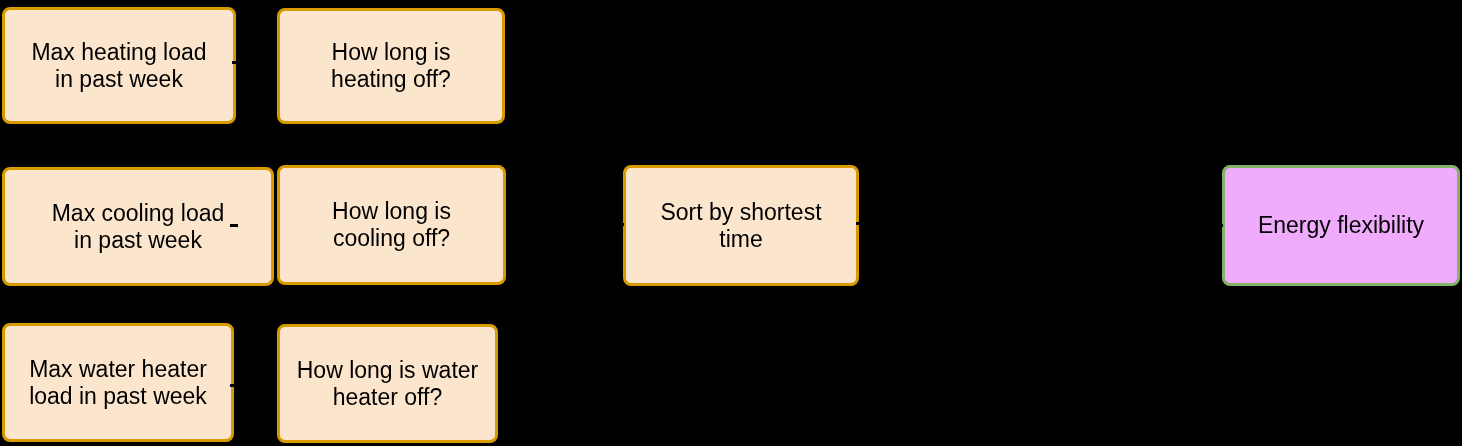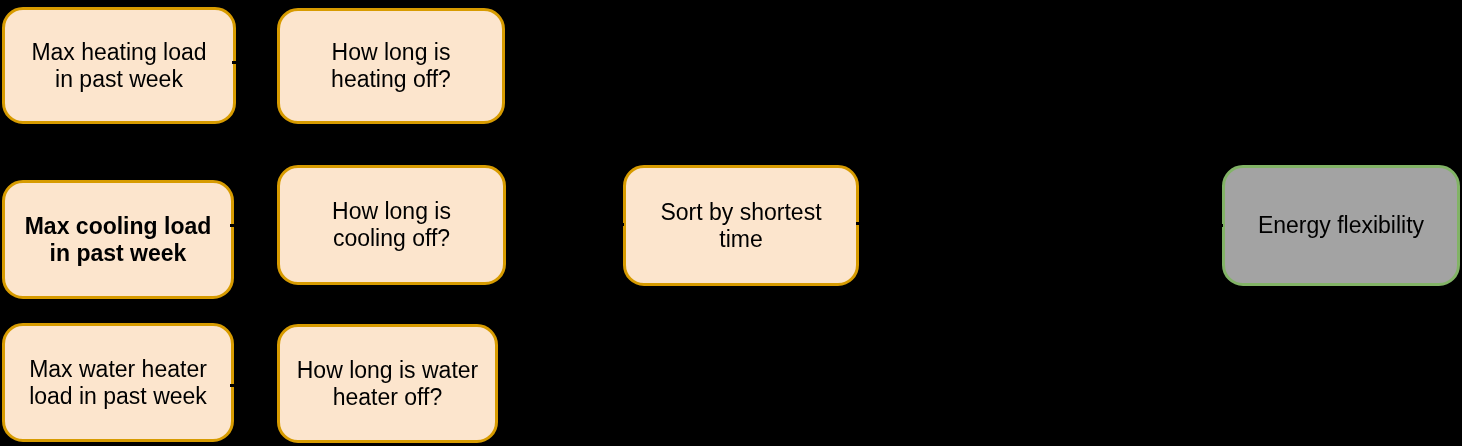--- a/index.html
+++ b/index.html
@@ -13,45 +13,45 @@
     height: 446px;
     background: #000000;
     overflow: hidden;
     font-family: "Liberation Sans", sans-serif;
   }
   .node {
     position: absolute;
     box-sizing: border-box;
     background: #FCE5CD;
     border: 3px solid #D79B00;
-    border-radius: 21px;
+    border-radius: 8px;
     display: flex;
     align-items: center;
     justify-content: center;
     text-align: center;
     color: #000000;
     font-size: 23px;
     line-height: 27px;
     white-space: pre-line;
   }
   .node.result {
-    background: #a3a3a3;
+    background: #f0abfc;
     border-color: #82B366;
     text-align: right;
   }
   .stub {
     position: absolute;
     height: 3px;
     background: #000000;
     z-index: 5;
   }
   
   #n1 { left: 2px;    top: 7px;   width: 234px; height: 117px; }
   #n2 { left: 277px;  top: 8px;   width: 228px; height: 116px; }
-  #n3 { left: 2px;    top: 180px; width: 232px; height: 119px; font-weight: bold; }
+  #n3 { left: 2px;    top: 167px; width: 272px; height: 119px; }
   #n4 { left: 277px;  top: 165px; width: 229px; height: 120px; }
   #n5 { left: 2px;    top: 323px; width: 232px; height: 119px; justify-content: center; }
   #n6 { left: 277px;  top: 324px; width: 221px; height: 119px; }
   #n7 { left: 623px;  top: 165px; width: 236px; height: 121px; text-align: center; }
   #n8 { left: 924px;  top: 166px; width: 239px; height: 116px; }
   #n9 { left: 1222px; top: 165px; width: 238px; height: 121px; }
   
   #s1 { left: 232px;  top: 61px;  width: 8px; }
   #s2 { left: 230px;  top: 224px; width: 8px; }
   #s3 { left: 230px;  top: 384px; width: 8px; }

